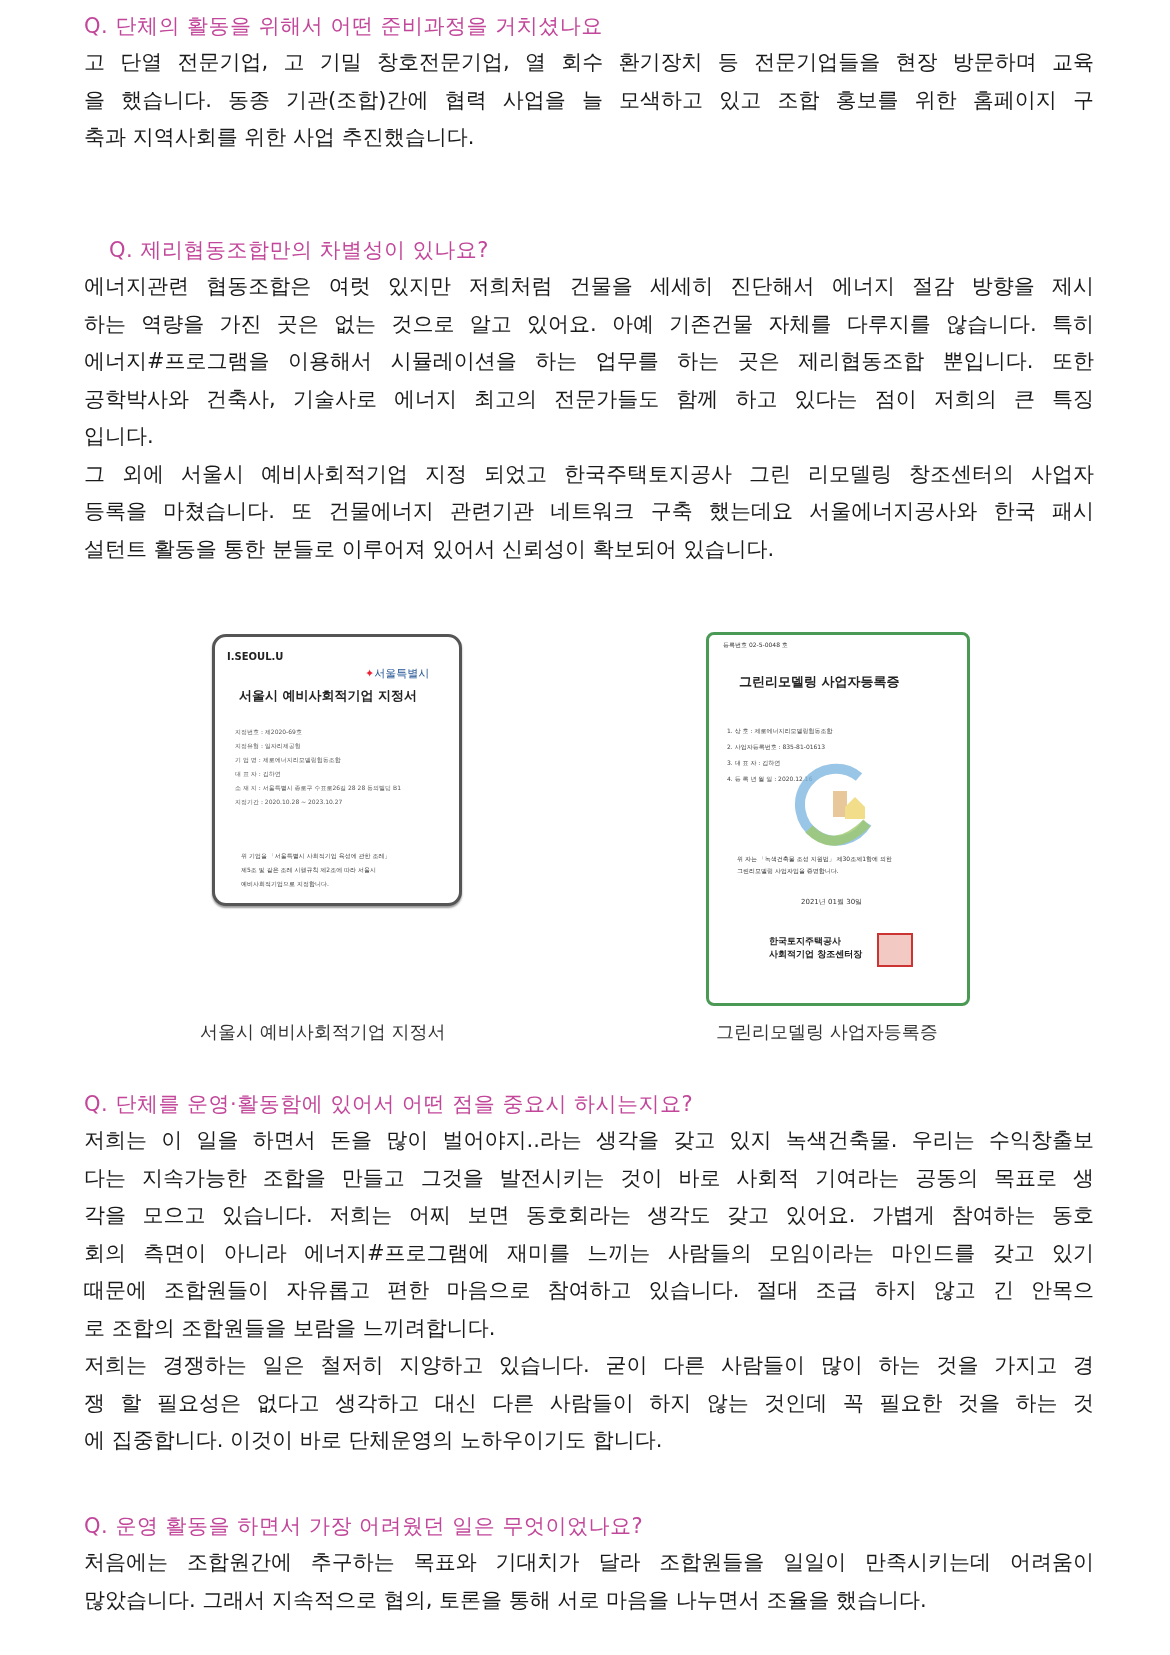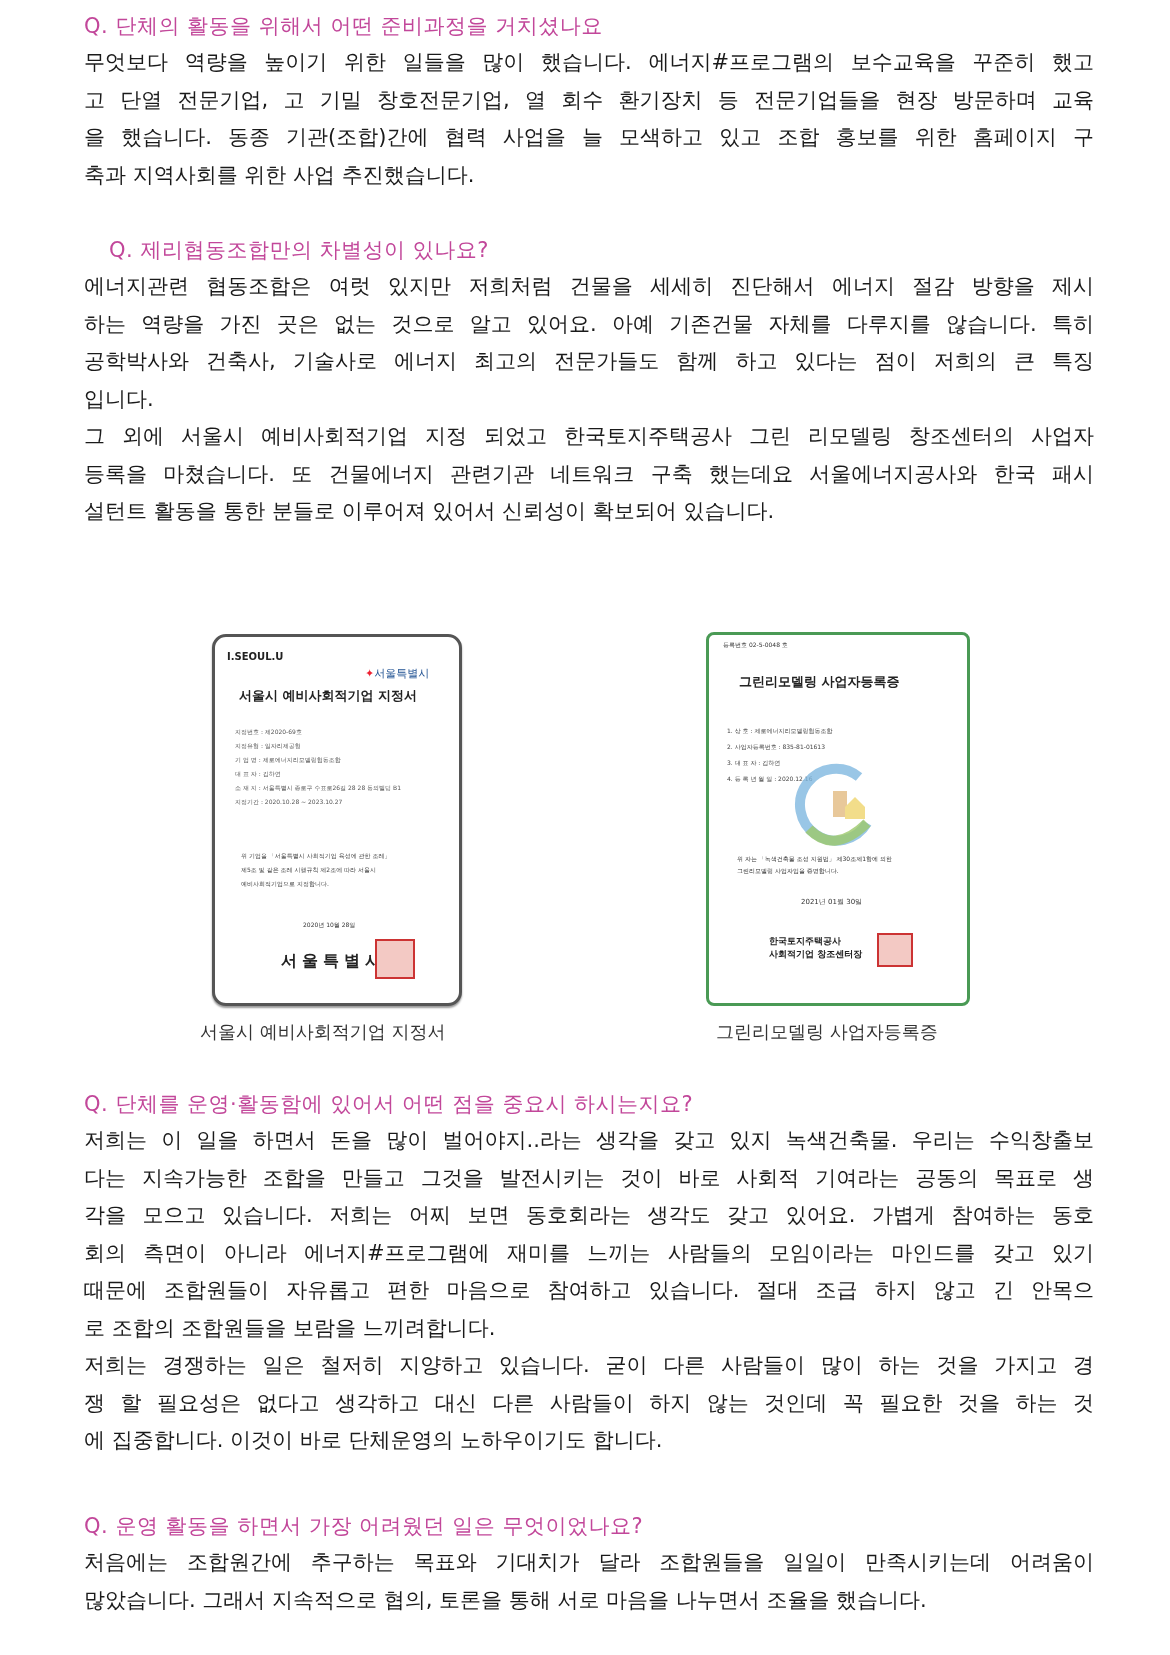--- a/index.html
+++ b/index.html
@@ -3,44 +3,44 @@
 <meta charset="utf-8">
 <style>
   html, body { margin: 0; padding: 0; background: #ffffff; }
   body { width: 1170px; height: 1655px; position: relative; overflow: hidden;
          font-family: "DejaVu Sans", sans-serif; color: #1a1a1a; }
   .q { position: absolute; left: 84px; font-size: 21px; color: #c2479a; letter-spacing: 0.5px; margin: 0; font-weight: normal; }
   .para { position: absolute; left: 84px; width: 1010px; font-size: 21px; line-height: 37.5px; margin: 0; }
   .line { display: block; white-space: nowrap; text-align: justify; text-align-last: justify; }
   .line.last { text-align-last: left; }
   .cert { position: absolute; background: #fff; box-sizing: border-box; overflow: hidden; }
-  .cert1 { left: 212px; top: 634px; width: 250px; height: 372px; border: 3px solid #555; border-radius: 14px; box-shadow: 0 2px 2px #999; }
+  .cert1 { left: 212px; top: 634px; width: 250px; height: 272px; border: 3px solid #555; border-radius: 14px; box-shadow: 0 2px 2px #999; }
   .cert2 { left: 706px; top: 632px; width: 264px; height: 374px; border: 3px solid #4a9a55; border-radius: 8px; }
   .t { position: absolute; white-space: nowrap; color: #333; }
   .caption { position: absolute; font-size: 18px; color: #333; }
   .seal { position: absolute; border: 2px solid #c33; background: #f3c9c4; color: #c33; font-size: 9px; text-align: center; }
 </style>
 </head>
 <body>
 
 <h2 class="q" style="top:12px;">Q. 단체의 활동을 위해서 어떤 준비과정을 거치셨나요</h2>
 <div class="para" style="top:44px;">
-  <span class="line">무엇보다 역량을 높이기 위한 일들을 많이 했습니다. 에너지#프로그램의 보수교육을 꾸준히 했고</span>
   <span class="line">고 단열 전문기업, 고 기밀 창호전문기업, 열 회수 환기장치 등 전문기업들을 현장 방문하며 교육</span>
   <span class="line">을 했습니다. 동종 기관(조합)간에 협력 사업을 늘 모색하고 있고 조합 홍보를 위한 홈페이지 구</span>
   <span class="line last">축과 지역사회를 위한 사업 추진했습니다.</span>
 </div>
 
 <h2 class="q" style="top:236px;margin-left:25px;">Q. 제리협동조합만의 차별성이 있나요?</h2>
 <div class="para" style="top:268px;">
   <span class="line">에너지관련 협동조합은 여럿 있지만 저희처럼 건물을 세세히 진단해서 에너지 절감 방향을 제시</span>
   <span class="line">하는 역량을 가진 곳은 없는 것으로 알고 있어요. 아예 기존건물 자체를 다루지를 않습니다. 특히</span>
+  <span class="line">에너지#프로그램을 이용해서 시뮬레이션을 하는 업무를 하는 곳은 제리협동조합 뿐입니다. 또한</span>
   <span class="line">공학박사와 건축사, 기술사로 에너지 최고의 전문가들도 함께 하고 있다는 점이 저희의 큰 특징</span>
   <span class="line last">입니다.</span>
-  <span class="line">그 외에 서울시 예비사회적기업 지정 되었고 한국토지주택공사 그린 리모델링 창조센터의 사업자</span>
+  <span class="line">그 외에 서울시 예비사회적기업 지정 되었고 한국주택토지공사 그린 리모델링 창조센터의 사업자</span>
   <span class="line">등록을 마쳤습니다. 또 건물에너지 관련기관 네트워크 구축 했는데요 서울에너지공사와 한국 패시</span>
   <span class="line last">설턴트 활동을 통한 분들로 이루어져 있어서 신뢰성이 확보되어 있습니다.</span>
 </div>
 
 <div class="cert cert1">
   <div class="t" style="left:12px;top:14px;font-size:10px;font-weight:bold;color:#222;">I.SEOUL.U</div>
   <div class="t" style="left:150px;top:14px;font-size:11px;color:#1d4f91;margin-top:15px;"><span style="color:#e23;">✦</span><span>서울특별시</span></div>
   <div class="t" style="left:24px;top:50px;font-size:13px;font-weight:bold;font-family:'DejaVu Serif',serif;color:#222;">서울시 예비사회적기업 지정서</div>
   <div style="position:absolute;left:20px;top:88px;font-size:6px;line-height:14px;color:#555;">
     <div><span>지정번호</span> : <span>제2020-69호</span></div>

